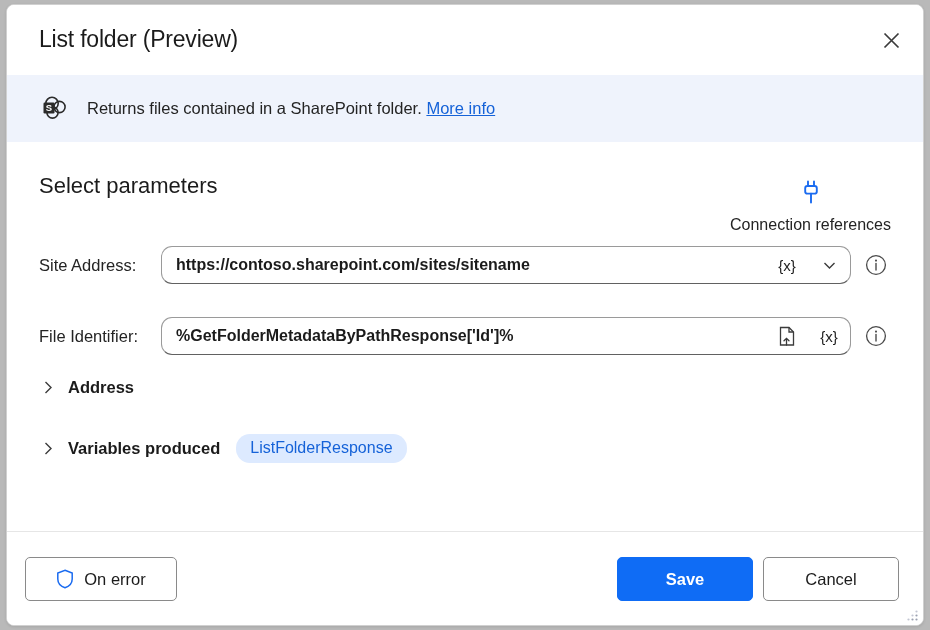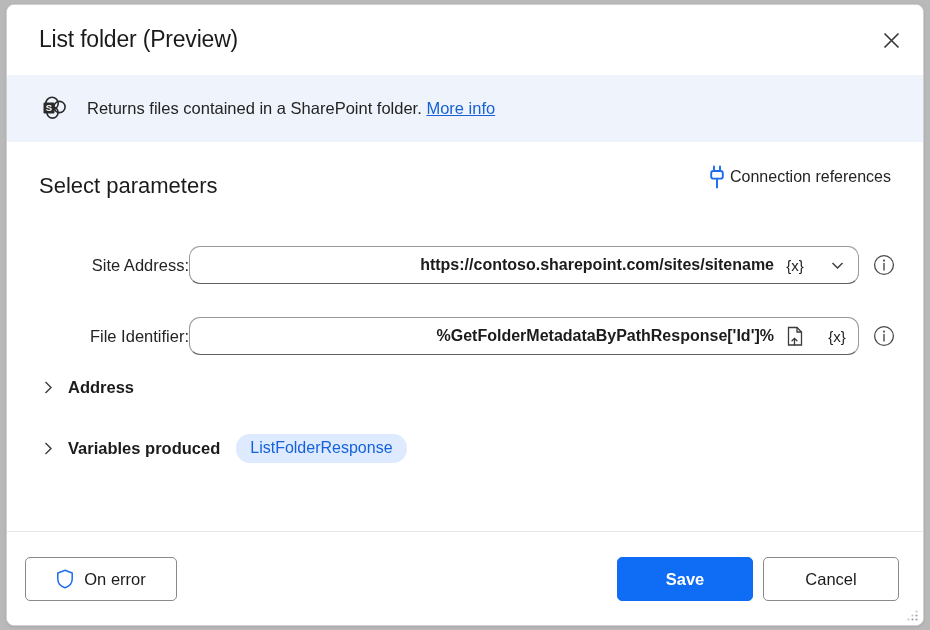--- a/index.html
+++ b/index.html
@@ -76,51 +76,50 @@
     color: #1562d8;
     text-decoration: underline;
     cursor: pointer;
   }
 
   
   .body-area {
     position: relative;
     height: 389px;
     background: #ffffff;
-    text-align: right;
   }
   .section-head {
     position: absolute;
     left: 32px;
     top: 31px;
     font-size: 22px;
     color: #1b1b1b;
   }
   .conn-ref {
     position: absolute;
     right: 32px;
-    top: 23px;
-    display: flex;
-    align-items: center;
-    gap: 4px;
-    cursor: pointer;
+    top: 38px;
+    display: flex;
+    align-items: center;
+    gap: 12px;
+    cursor: pointer;
+    flex-direction: column;
   }
   .conn-ref-label {
     font-size: 16px;
     color: #242424;
   }
 
   .field-row {
     position: absolute;
     left: 32px;
     right: 28px;
     height: 38px;
     display: flex;
     align-items: center;
-    margin-left: 28px;
   }
   #row-site { top: 104px; }
   #row-file { top: 175px; }
 
   .field-label {
     width: 122px;
     flex: 0 0 122px;
     font-size: 16.5px;
     color: #242424;
   }

